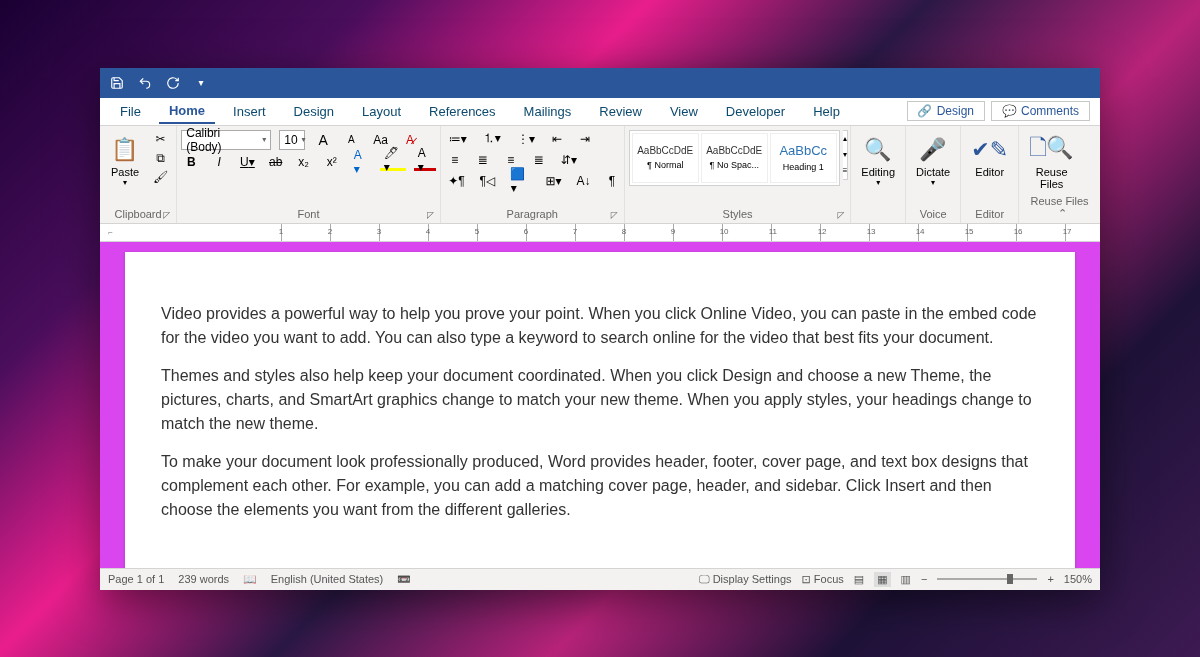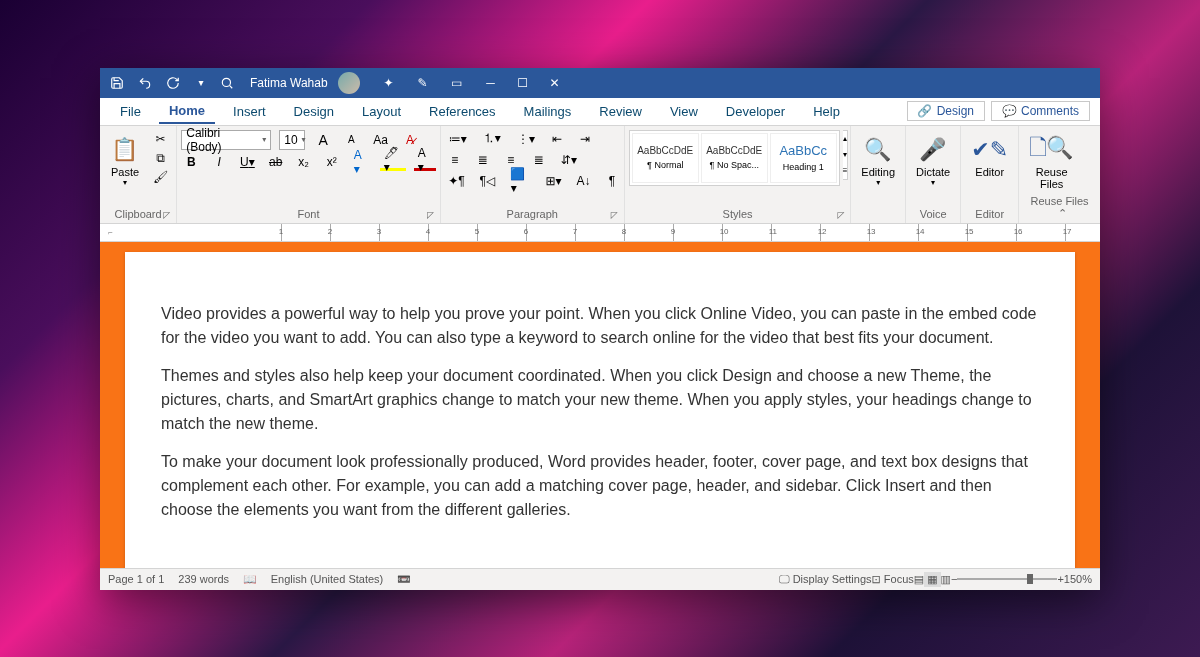--- a/index.html
+++ b/index.html
@@ -54,25 +54,25 @@
 .combo-arrow { font-size:8px; margin-left:4px; color:#666;}
 .style-gallery { display:flex; gap:2px; border:1px solid #d0d0d0; background:#fff; padding:2px;}
 .style-item { width:67px; height:50px; border:1px solid #eee; display:flex; flex-direction:column; align-items:center; justify-content:center; font-size:9px; cursor:pointer; padding:2px; text-align:center;}
 .style-item .prev { font-size:10px; color:#333; margin-bottom:4px;}
 .style-item.heading .prev { color:#2e74b5; font-size:13px;}
 .style-nav { display:flex; flex-direction:column; justify-content:space-between; width:14px; border:1px solid #d0d0d0; border-left:none; background:#fff;}
 .style-nav div { font-size:8px; text-align:center; cursor:pointer; height:16px; display:flex; align-items:center; justify-content:center;}
 .ruler { height:18px; background:#fff; border-bottom:1px solid #d4d4d4; position:relative; font-size:8px; color:#666; overflow:hidden; display:flex; align-items:center;}
 .ruler-inner { position:relative; margin-left:120px; height:100%; width:100%; background:repeating-linear-gradient(to right, transparent 0, transparent 48px, #aaa 48px, #aaa 49px);}
 .ruler-inner span { position:absolute; top:3px; }
-.doc-area { flex:1; background:#f97316; overflow:hidden; position:relative;}
+.doc-area { flex:1; background:#d946ef; overflow:hidden; position:relative;}
 .page { background:#fff; margin:10px auto 0; width: 950px; min-height:400px; padding: 50px 36px 20px 36px; box-shadow:0 1px 3px rgba(0,0,0,.2);}
 .page p { font-size:16px; line-height:1.5; margin-bottom:14px; color:#333; font-family:"Segoe UI",sans-serif;}
 .statusbar { height:22px; background:#f3f2f1; border-top:1px solid #d4d4d4; display:flex; align-items:center; font-size:11px; color:#555; padding:0 8px; gap:14px;}
-.statusbar .sb-right { margin-left:auto; display:flex; align-items:center; gap:0;}
+.statusbar .sb-right { margin-left:auto; display:flex; align-items:center; gap:10px;}
 .zoom-slider { width:100px; height:2px; background:#aaa; position:relative;}
 .zoom-slider .thumb { position:absolute; width:6px; height:10px; background:#666; top:-4px; left:70%;}
 svg { display:block; }
 .u { text-decoration:underline;}
 .s { text-decoration:line-through;}
 </style>
 </head>
 <body>
 
 <div class="window">
@@ -92,38 +92,20 @@
             <path d="M4 9h10a6 6 0 0 1 0 12"></path>
           </svg>
         </div>
       <div class="tb-btn">
           <svg width="14" height="14" viewBox="0 0 24 24" fill="none" stroke="#fff" stroke-width="2">
             <path d="M21 12a9 9 0 1 1-3-6.7L21 8"></path>
             <polyline points="21 3 21 8 16 8"></polyline>
           </svg>
         </div>
       <div class="tb-btn" style="font-size:10px">▾</div>
-    </div>
-    <div class="tb-right">
-      <div class="tb-btn">
-          <svg width="14" height="14" viewBox="0 0 24 24" fill="none" stroke="#fff" stroke-width="2">
-            <circle cx="11" cy="11" r="7"></circle>
-            <line x1="21" y1="21" x2="16.65" y2="16.65"></line>
-          </svg>
-        </div>
-      <span style="margin:0 4px">Fatima Wahab</span>
-      <div class="avatar"></div>
-      <div class="tb-ribbon-btns">
-        <div class="tb-btn">✦</div>
-        <div class="tb-btn">✎</div>
-        <div class="tb-btn">▭</div>
-      </div>
-      <div class="tb-btn">─</div>
-      <div class="tb-btn">☐</div>
-      <div class="tb-btn">✕</div>
     </div>
   </div>
 
   <div class="tabsbar">
     <div class="tab">File</div>
     <div class="tab active">Home</div>
     <div class="tab">Insert</div>
     <div class="tab">Design</div>
     <div class="tab">Layout</div>
     <div class="tab">References</div>

